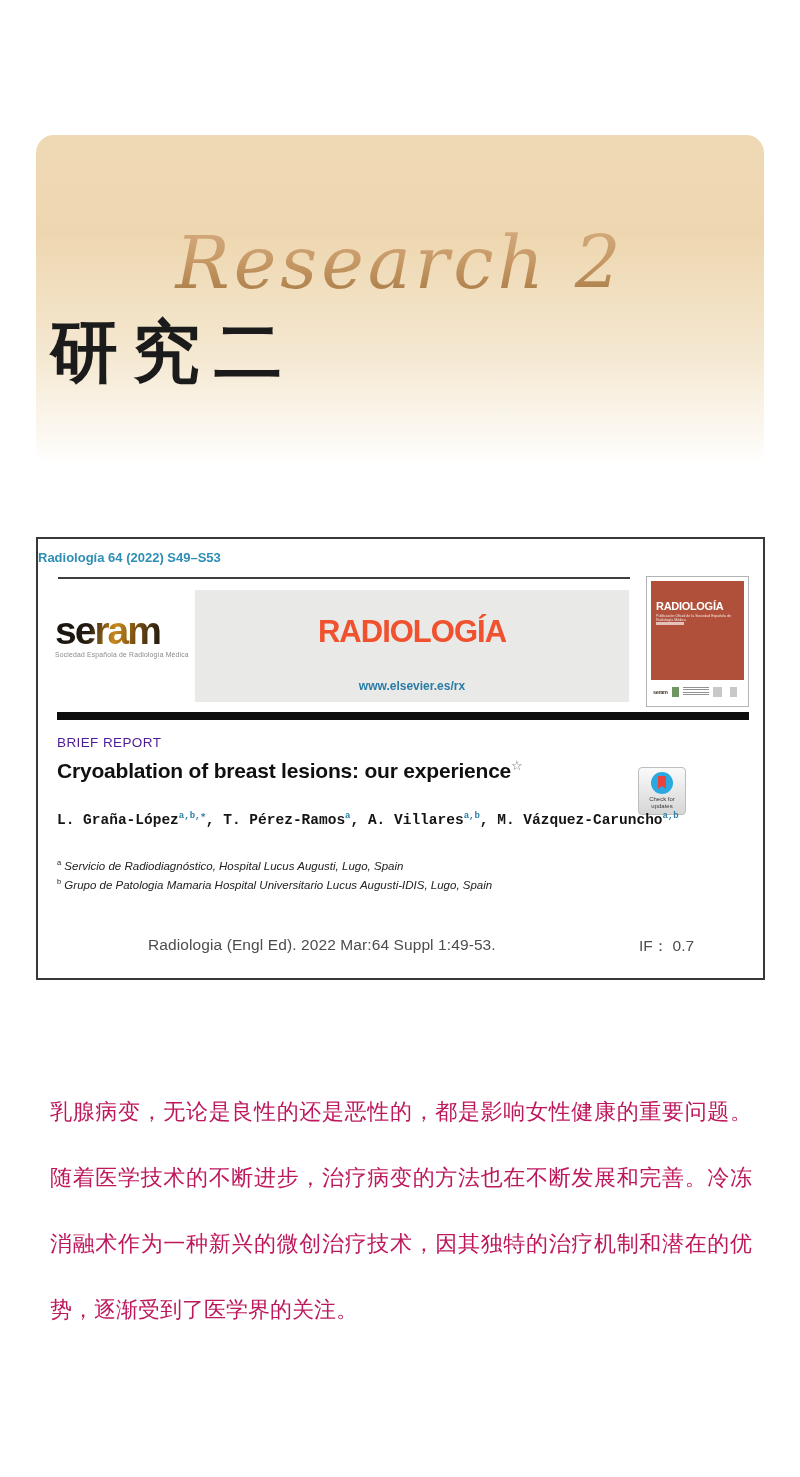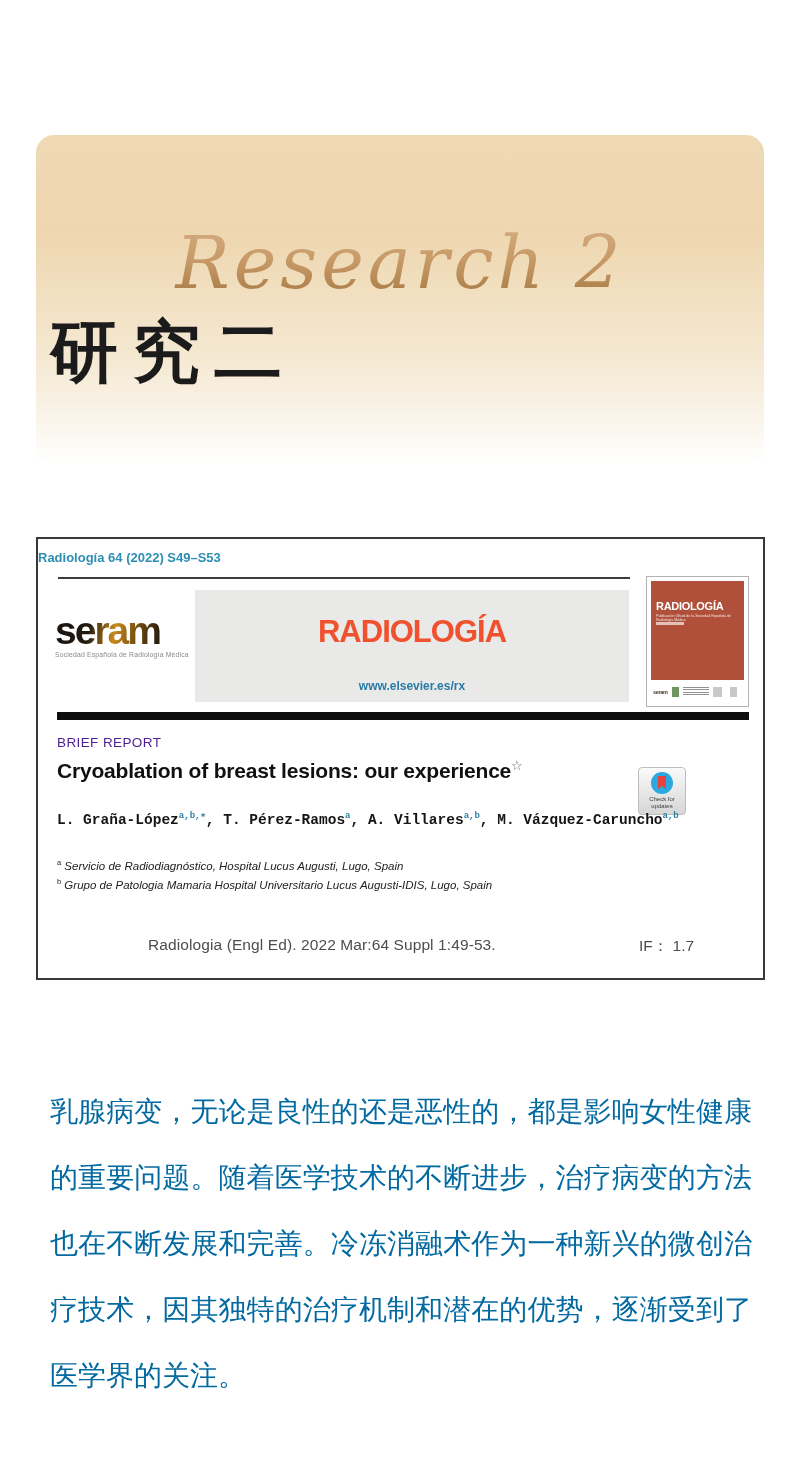--- a/index.html
+++ b/index.html
@@ -142,21 +142,21 @@
     font-size:15.5px; color:#4d4d4d; letter-spacing:0.1px;margin-left:48px;
   }
   .impact-factor {
     position:absolute; left:601px; top:0;
     font-size:15.5px; color:#4d4d4d;
   }
 
   
   .cn-paragraph {
     position:absolute; left:50px; top:1079px; width:702px;
-    font-size:28px; line-height:66px; color:#0369a1;
+    font-size:22px; line-height:66px; color:#be185d;
     text-align:justify; text-justify:inter-ideograph;
     font-family:"Liberation Sans", sans-serif;
   }
 </style>
 </head>
 <body>
 
 <div class="hero">
   <div class="hero-script">Research 2</div>
   <div class="hero-cn">研究二</div>
@@ -218,18 +218,18 @@
     <span><span>M. Vázquez-Caruncho</span><sup>a,b</sup><span class="author-sep"></span></span>
   </div>
 
   <div class="affiliations">
     <div><sup>a</sup><span> Servicio de Radiodiagnóstico, Hospital Lucus Augusti, Lugo, Spain</span></div>
     <div><sup>b</sup><span> Grupo de Patologia Mamaria Hospital Universitario Lucus Augusti-IDIS, Lugo, Spain</span></div>
   </div>
 
   <div class="citation-row">
     <span class="citation">Radiologia (Engl Ed). 2022 Mar:64 Suppl 1:49-53.</span>
-    <span class="impact-factor">IF： 1.7</span>
+    <span class="impact-factor">IF： 0.7</span>
   </div>
 
 </div>
 
 <div class="cn-paragraph">乳腺病变，无论是良性的还是恶性的，都是影响女性健康的重要问题。随着医学技术的不断进步，治疗病变的方法也在不断发展和完善。冷冻消融术作为一种新兴的微创治疗技术，因其独特的治疗机制和潜在的优势，逐渐受到了医学界的关注。</div>
 
 </body></html>

